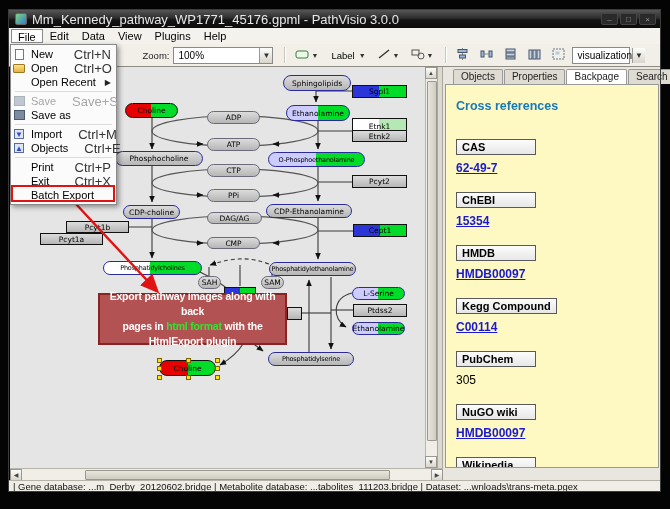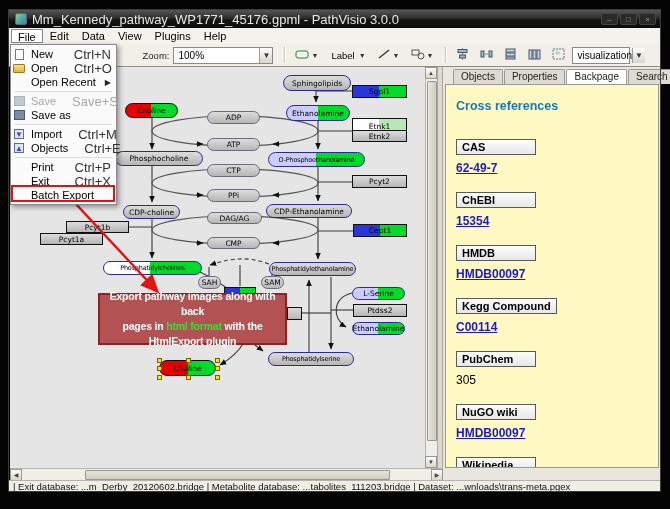--- a/index.html
+++ b/index.html
@@ -375,21 +375,21 @@
           <div class="xref-sec"><div class="xref-db">Kegg Compound</div><div class="xref-id link">C00114</div></div>
           <div class="xref-sec"><div class="xref-db">PubChem</div><div class="xref-id">305</div></div>
           <div class="xref-sec"><div class="xref-db">NuGO wiki</div><div class="xref-id link">HMDB00097</div></div>
           <div class="xref-sec"><div class="xref-db">Wikipedia</div><div class="xref-id link">Choline</div></div>
         </div>
 
     </div>
   </div>
 
   <div class="statusbar">
-    <span>| Exit database: ...m_Derby_20120602.bridge | Metabolite database: ...tabolites_111203.bridge | Dataset: ...wnloads\trans-meta.pgex</span>
+    <span>| Gene database: ...m_Derby_20120602.bridge | Metabolite database: ...tabolites_111203.bridge | Dataset: ...wnloads\trans-meta.pgex</span>
   </div>
 
   <div class="win-border"></div>
 
   <div class="file-menu" id="file-menu">
       <div class="fm-item">
         <span class="fm-icon">
           <span class="ic ic-new-document"></span>
         </span>
         <span class="fm-label">New</span>

